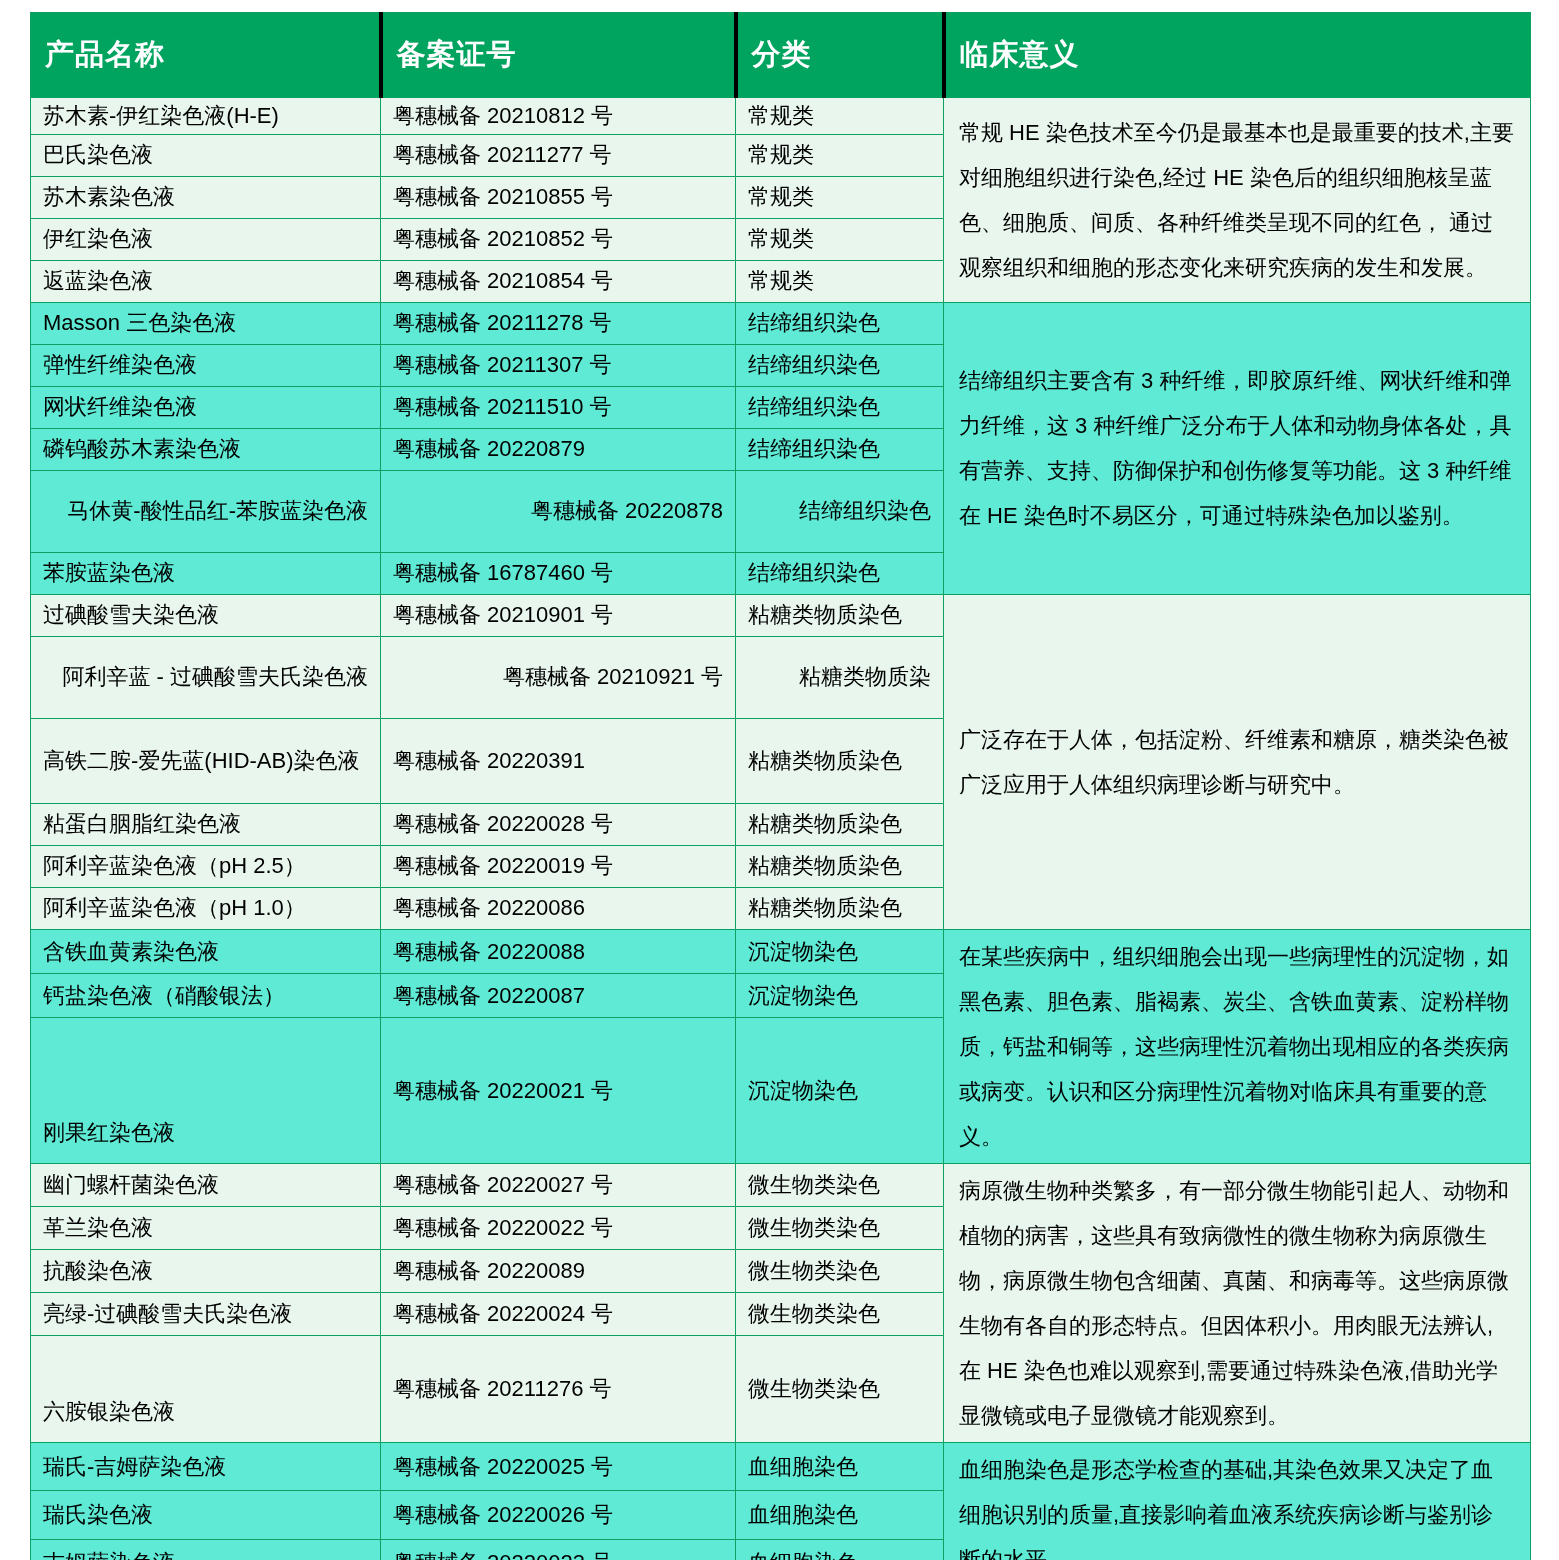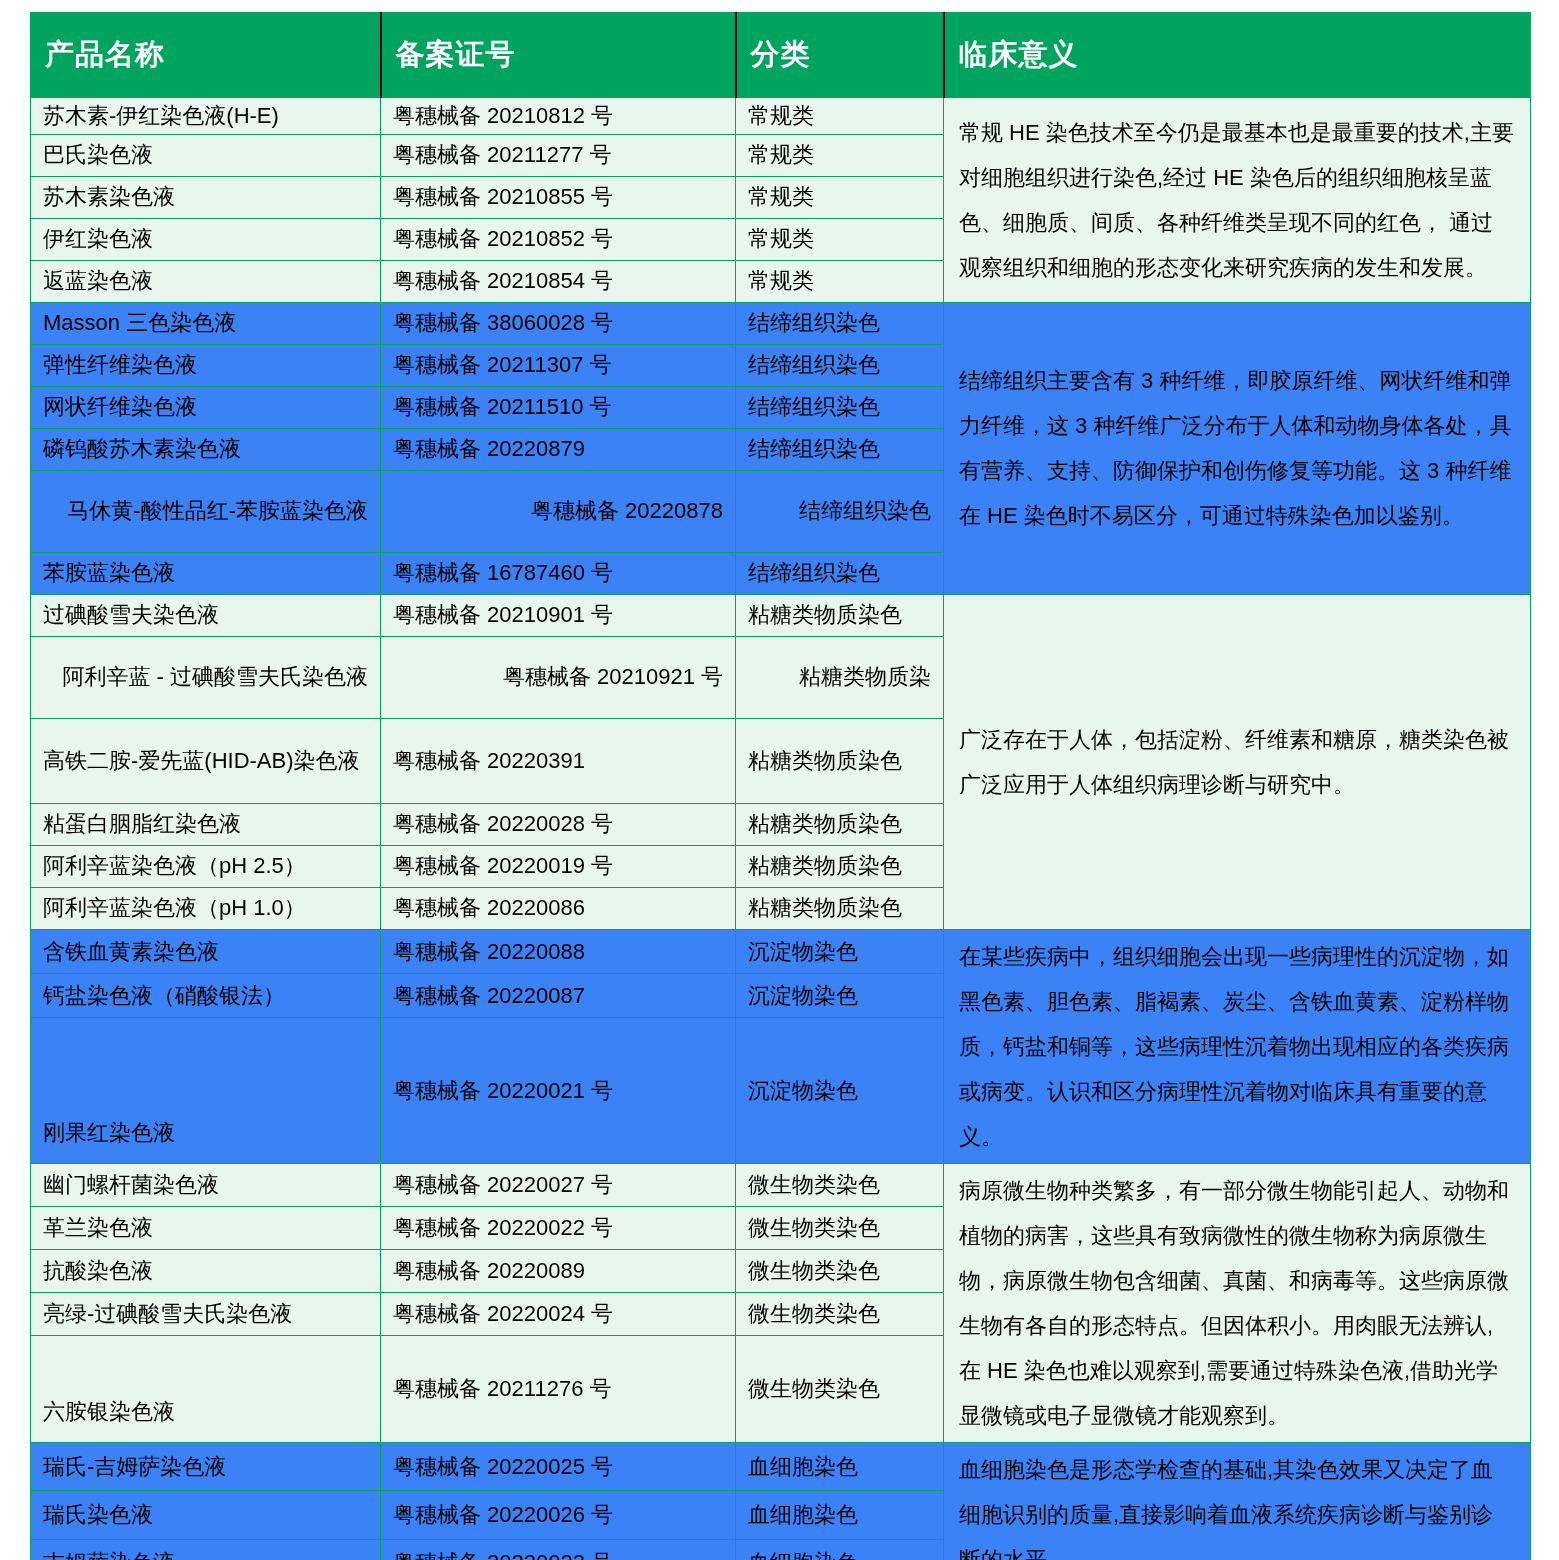--- a/index.html
+++ b/index.html
@@ -23,32 +23,32 @@
     color:#ffffff;
     font-size:29px;
     font-weight:700;
     text-align:left;
     height:84px;
     padding:0 0 0 14px;
     border:none;
     letter-spacing:1px;
     margin-left:44px;
   }
-  th + th { border-left:2px solid #000000; }
+  th + th { border-left:4px solid #000000; }
 
   td {
     border:1px solid #0aa162;
     font-size:22px;
     line-height:1.45;
     padding:2px 12px;
     vertical-align:middle;
     word-break:break-all;
   }
   tr.light td { background:#e8f6ee; }
-  tr.white td { background:#3b82f6; }
+  tr.white td { background:#5eead4; }
 
   td.clinical {
     line-height:45px;
     padding:4px 15px;
     vertical-align:middle;
     word-break:break-all;
   }
 
   tr { height:42px; }
   tr.rh-50  { height:32px; }
@@ -103,21 +103,21 @@
         <td>常规类</td>
       </tr>
       <tr class="light">
         <td>返蓝染色液</td>
         <td>粤穗械备 20210854 号</td>
         <td>常规类</td>
       </tr>
 
       <tr class="white">
         <td>Masson 三色染色液</td>
-        <td>粤穗械备 38060028 号</td>
+        <td>粤穗械备 20211278 号</td>
         <td>结缔组织染色</td>
         <td class="clinical" rowspan="6">结缔组织主要含有 3 种纤维，即胶原纤维、网状纤维和弹力纤维，这 3 种纤维广泛分布于人体和动物身体各处，具有营养、支持、防御保护和创伤修复等功能。这 3 种纤维在 HE 染色时不易区分，可通过特殊染色加以鉴别。</td>
       </tr>
       <tr class="white">
         <td>弹性纤维染色液</td>
         <td>粤穗械备 20211307 号</td>
         <td>结缔组织染色</td>
       </tr>
       <tr class="white">
         <td>网状纤维染色液</td>

